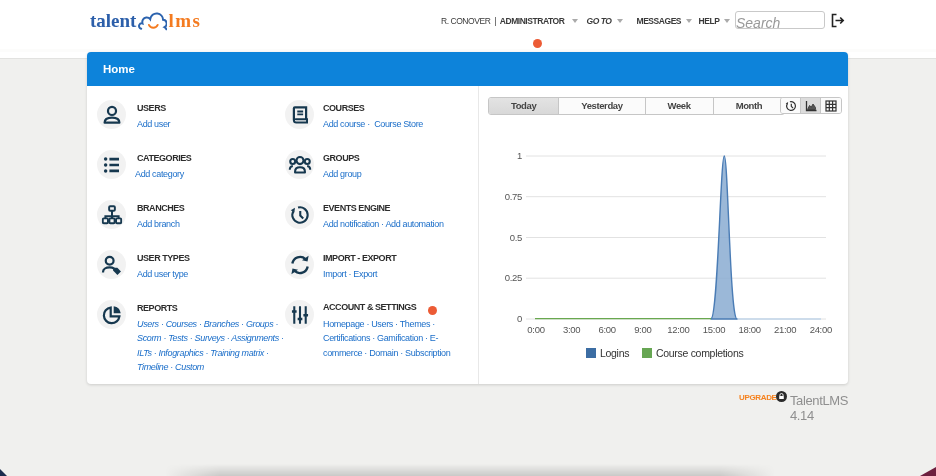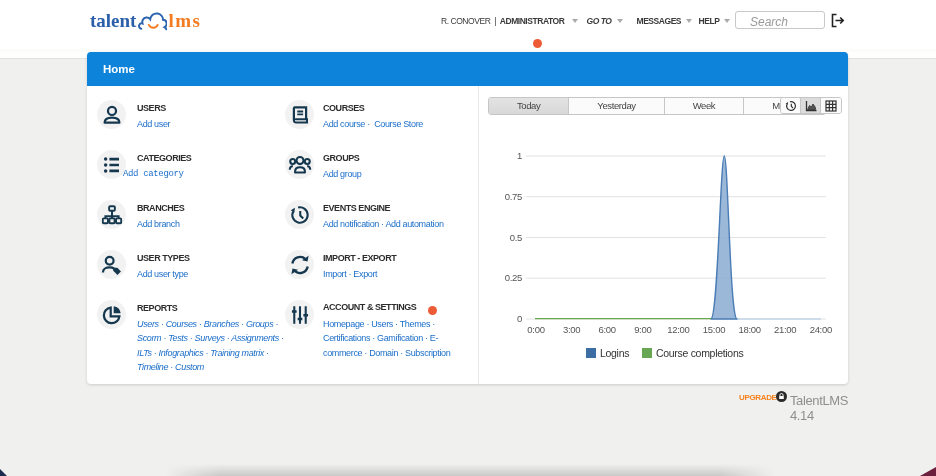--- a/index.html
+++ b/index.html
@@ -4,31 +4,31 @@
 <style>
 * { margin:0; padding:0; box-sizing:border-box; }
 html,body { width:936px; height:476px; overflow:hidden; }
 body { font-family:"Liberation Sans", sans-serif; background:#f0f0ee; position:relative; }
 .header { position:absolute; left:0; top:0; width:936px; height:59px; background:#fff; border-bottom:1px solid #e2e2e0; }
 .logo { position:absolute; left:90px; top:8px; height:24px; font-family:"Liberation Serif", serif; font-weight:bold; font-size:19px; color:#2c5faa; }
 .logo .lms { color:#f47b20; letter-spacing:1.5px; margin-left:1px; }
 .nav { position:absolute; top:0; height:41px; left:440px; right:0; font-size:8.5px; letter-spacing:-0.45px; color:#3a3a3a; }
 .nav span.item { position:absolute; top:15.5px; white-space:nowrap; }
 .caret { display:inline-block; width:0; height:0; border-left:3.5px solid transparent; border-right:3.5px solid transparent; border-top:4px solid #aaa; vertical-align:1px; margin-left:5px; }
-.searchbox { position:absolute; left:735px; top:11px; width:90px; height:18px; border:1px solid #c9c9c9; border-radius:3px; background:#fff; font-size:12px; font-style:italic; color:#999; padding:3px 14px; }
+.searchbox { position:absolute; left:735px; top:11px; width:90px; height:18px; border:1px solid #c9c9c9; border-radius:3px; background:#fff; font-size:14px; font-style:italic; color:#999; padding:3px 0; }
 .dot { position:absolute; width:9px; height:9px; border-radius:50%; background:#ec5b35; }
 .panel { position:absolute; left:87px; top:52px; width:761px; height:332px; background:#fff; border-radius:4px; box-shadow:0 1px 3px rgba(0,0,0,0.15); }
 .bluebar { position:absolute; left:0; top:0; width:761px; height:34px; background:#0d83da; border-radius:4px 4px 0 0; color:#fff; font-weight:bold; font-size:11.5px; line-height:34px; padding-left:16px; }
 .divider { position:absolute; left:391px; top:34px; width:1px; height:298px; background:#e8e8e8; }
 .circle { position:absolute; width:29px; height:29px; border-radius:50%; background:#f2f2f2; }
 .circle svg { position:absolute; left:50%; top:50%; transform:translate(-50%,-50%) scale(1.3); }
 .mtitle { position:absolute; font-size:9px; font-weight:bold; color:#2d2d2d; letter-spacing:-0.45px; white-space:nowrap; }
 .mlinks { position:absolute; font-size:9px; letter-spacing:-0.35px; color:#1b6ec9; line-height:14.4px; }
 .tabgroup { position:absolute; left:401px; top:45px; height:18px; display:flex; border:1px solid #c6c6c6; border-radius:3px; background:#fbfbfb; overflow:hidden; }
-.tab { font-size:9.5px; font-weight:normal; color:#444; letter-spacing:-0.4px; line-height:16px; padding:0 28px; border-right:1px solid #c6c6c6; background:#fbfbfb; }
+.tab { font-size:9.5px; font-weight:bold; color:#444; letter-spacing:-0.4px; line-height:16px; padding:0 22px; border-right:1px solid #c6c6c6; background:#fbfbfb; }
 .tab:last-child { border-right:none; }
 .tab.active { background:linear-gradient(#e3e3e3,#d8d8d8); }
 .icongroup { position:absolute; left:693px; top:45px; height:17px; display:flex; border:1px solid #c6c6c6; border-radius:3px; background:#fbfbfb; overflow:hidden; }
 .ibtn { width:20px; height:15px; border-right:1px solid #c6c6c6; background:#fbfbfb; position:relative; }
 .ibtn:last-child { border-right:none; }
 .ibtn.active { background:#dcdcdc; }
 .ibtn svg { position:absolute; left:4px; top:2px; }
 .footer { position:absolute; left:0; top:391px; width:848px; height:14px; font-size:9px; }
 .upgrade { position:absolute; left:739px; top:2px; color:#f5821f; font-weight:bold; font-size:8px; letter-spacing:-0.35px; }
 .version { position:absolute; left:790px; top:1.5px; color:#8f8f8f; font-size:13px; letter-spacing:-0.38px; }
@@ -77,21 +77,21 @@
       <svg width="16" height="16" viewBox="0 0 16 16">
         <g stroke="#16384f" stroke-width="2.1">
           <path d="M6,3.4 H13.4 M6,8 H13.4 M6,12.6 H13.4"></path>
         </g>
         <circle cx="3.1" cy="3.4" r="1.35" fill="#16384f"></circle>
         <circle cx="3.1" cy="8" r="1.35" fill="#16384f"></circle>
         <circle cx="3.1" cy="12.6" r="1.35" fill="#16384f"></circle>
       </svg>
     </div>
   <div class="mtitle" style="left:50px; top:101px;">CATEGORIES</div>
-  <div class="mlinks" style="left:36px; top:115px;font-family:Liberation Mono, monospace;">Add category</div>
+  <div class="mlinks" style="left:48px; top:115px;">Add category</div>
 
   <div class="circle" style="left:10px; top:148px;">
       <svg width="16" height="16" viewBox="0 0 16 16" fill="none" stroke="#16384f" stroke-width="1.5">
         <rect x="5.8" y="1.2" width="4.4" height="3.6" rx="0.8"></rect>
         <rect x="0.9" y="10.6" width="4" height="3.8" rx="0.8"></rect>
         <rect x="6" y="10.6" width="4" height="3.8" rx="0.8"></rect>
         <rect x="11.1" y="10.6" width="4" height="3.8" rx="0.8"></rect>
         <path d="M8,4.8 V7.6 M2.9,10.6 V9 H13.1 V10.6 M8,7.6 V10.6 M2.9,9 H13.1"></path>
       </svg>
     </div>

